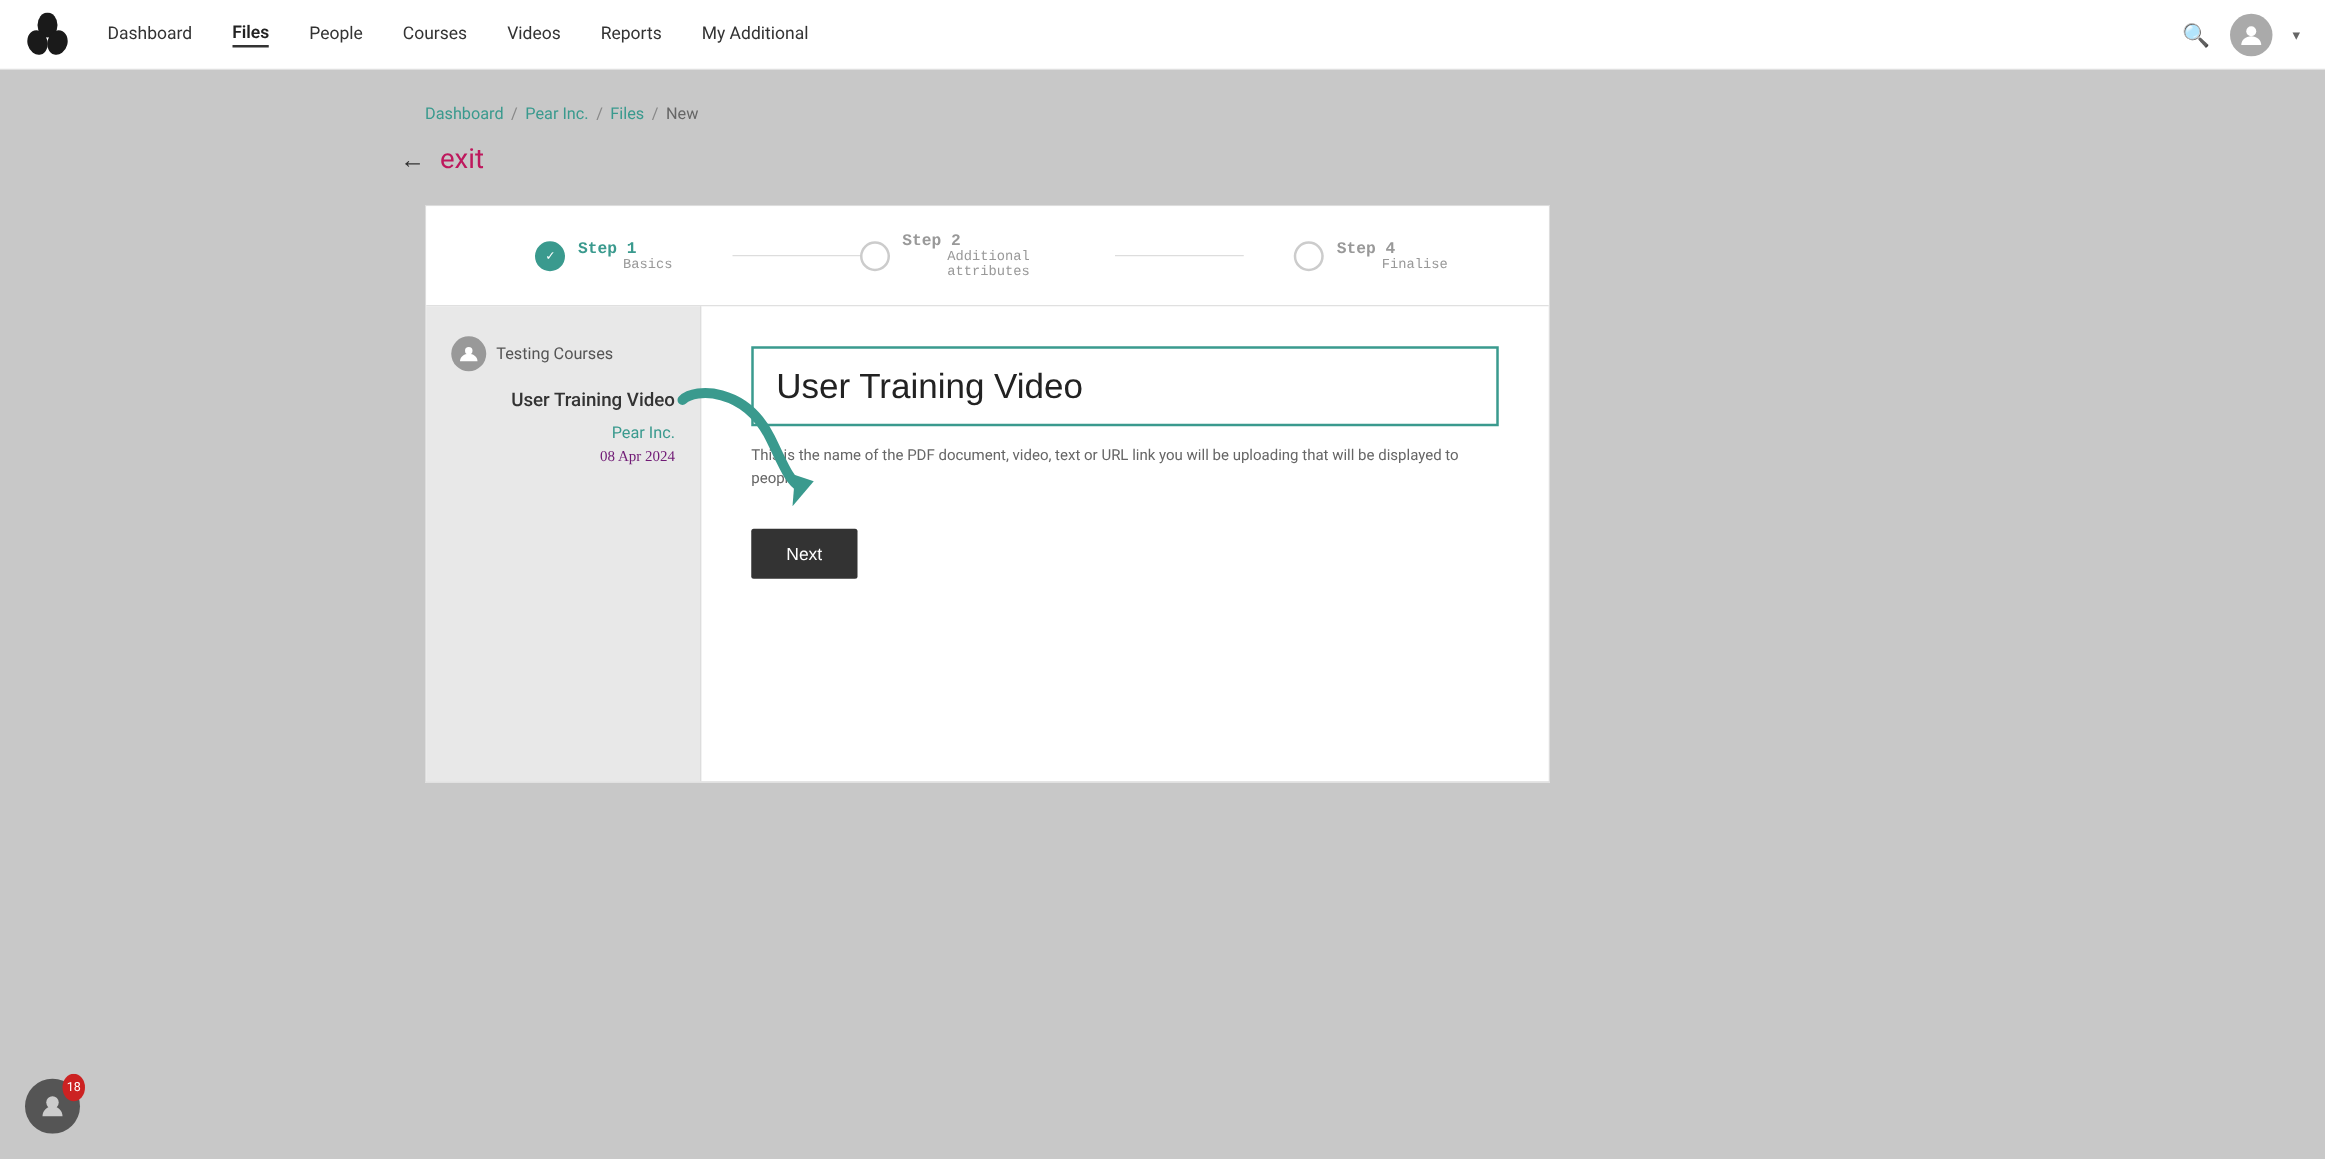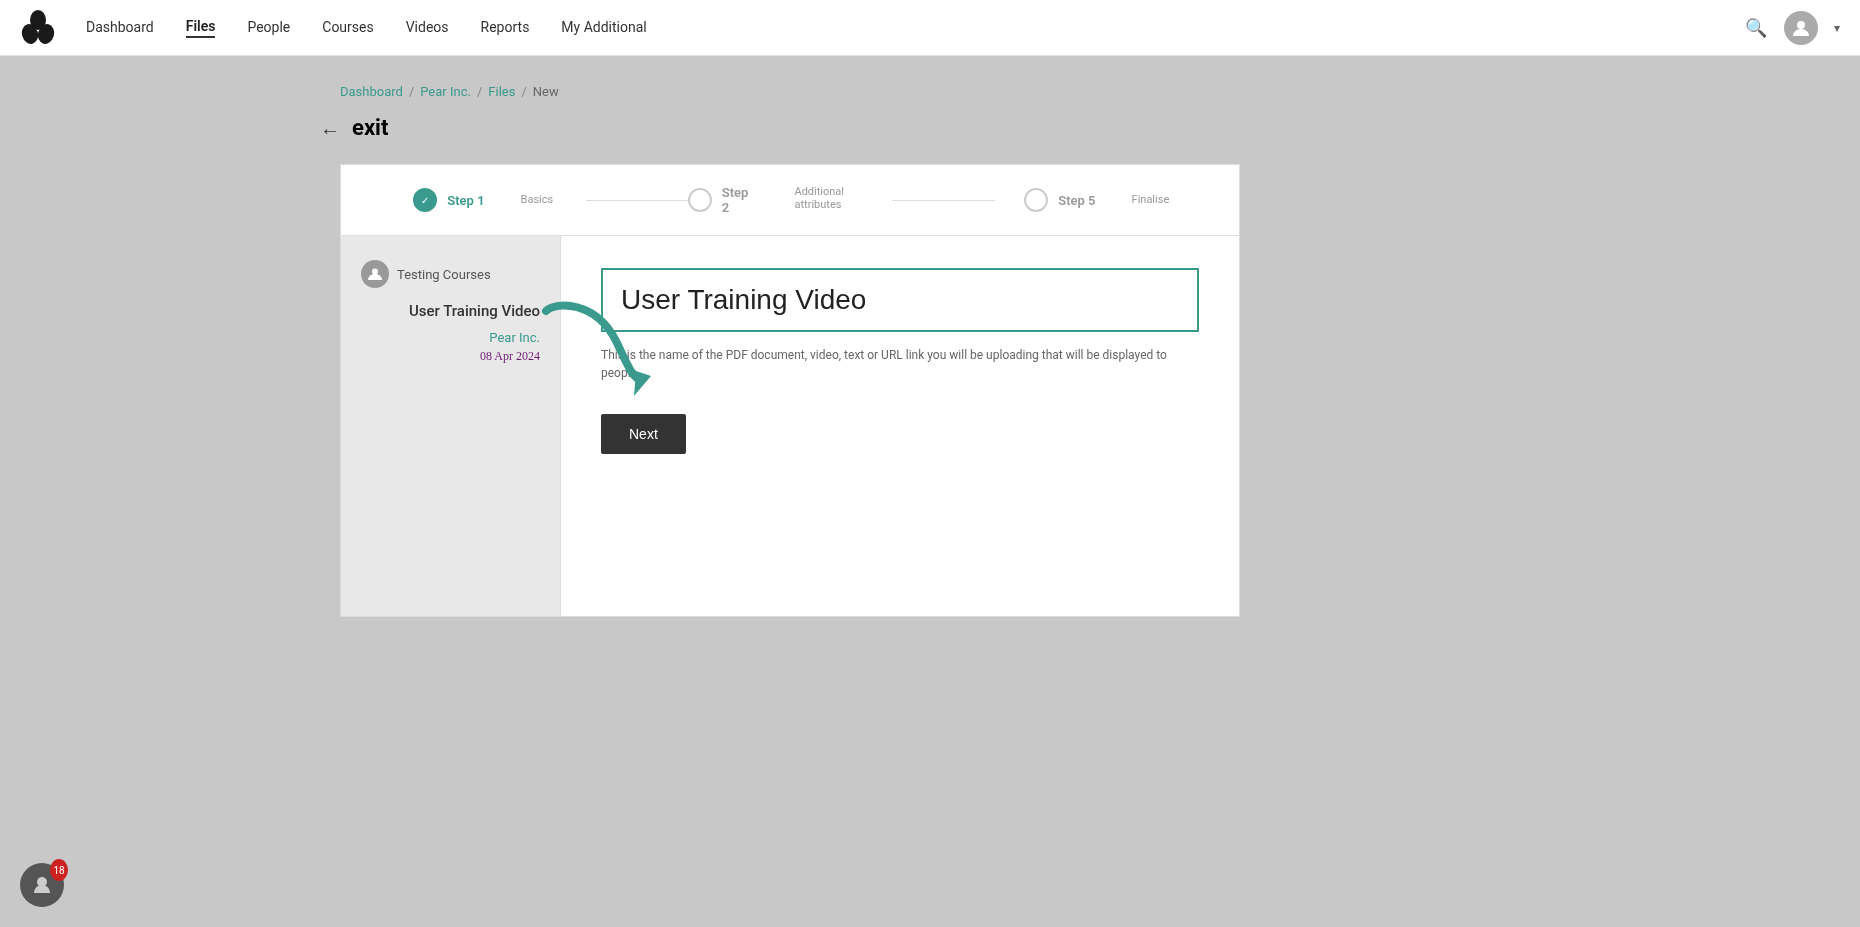--- a/index.html
+++ b/index.html
@@ -108,22 +108,22 @@
       gap: 12px;
       padding: 0 0 24px 320px;
     }
     .exit-arrow {
       font-size: 20px;
       color: #333;
       cursor: pointer;
     }
     .exit-text {
       font-size: 22px;
-      font-weight: 700;
-      color: #000000;
+      font-weight: 400;
+      color: #be185d;
     }
 
     
     .wizard-container {
       background: #fff;
       margin: 0 auto;
       width: 900px;
       margin-left: 340px;
       border: 1px solid #ddd;
       position: relative;
@@ -157,21 +157,22 @@
       color: #ccc;
       flex-shrink: 0;
     }
     .step-circle.completed {
       border-color: #3a9a8e;
       background: #3a9a8e;
       color: #fff;
     }
     .step-info {
       display: flex;
-      flex-direction: row;
+      flex-direction: column;
+      font-family: Liberation Mono, monospace;
     }
     .step-label {
       font-size: 13px;
       font-weight: 600;
       color: #3a9a8e;
     }
     .step-label.inactive {
       color: #999;
     }
     .step-sublabel {
@@ -382,21 +383,21 @@
         <div class="step-circle"></div>
         <div class="step-info">
           <span class="step-label inactive">Step 2</span>
           <span class="step-sublabel">Additional attributes</span>
         </div>
       </div>
       <div class="step-divider"></div>
       <div class="step-item">
         <div class="step-circle"></div>
         <div class="step-info">
-          <span class="step-label inactive">Step 5</span>
+          <span class="step-label inactive">Step 4</span>
           <span class="step-sublabel">Finalise</span>
         </div>
       </div>
     </div>
 
     <div class="wizard-body" style="position:relative;">
 
       <div class="preview-panel">
         <div class="preview-user">
           <div class="preview-user-avatar">

